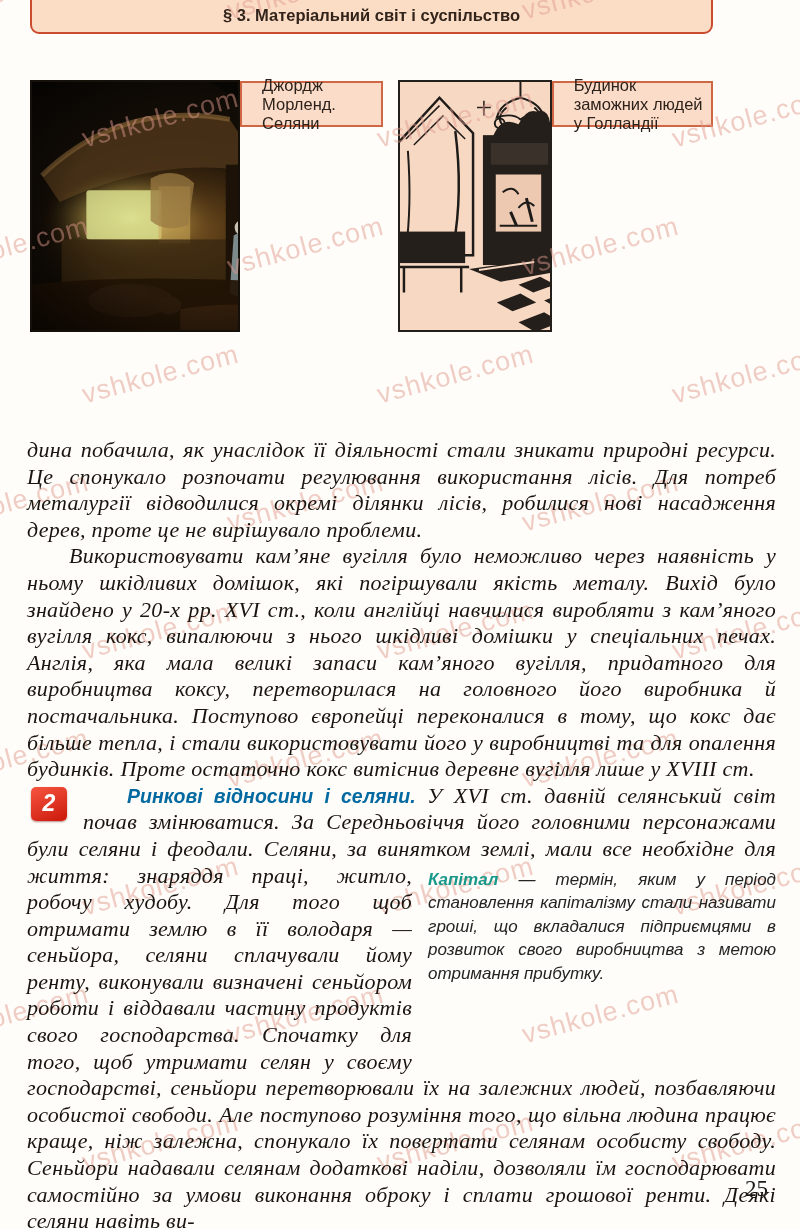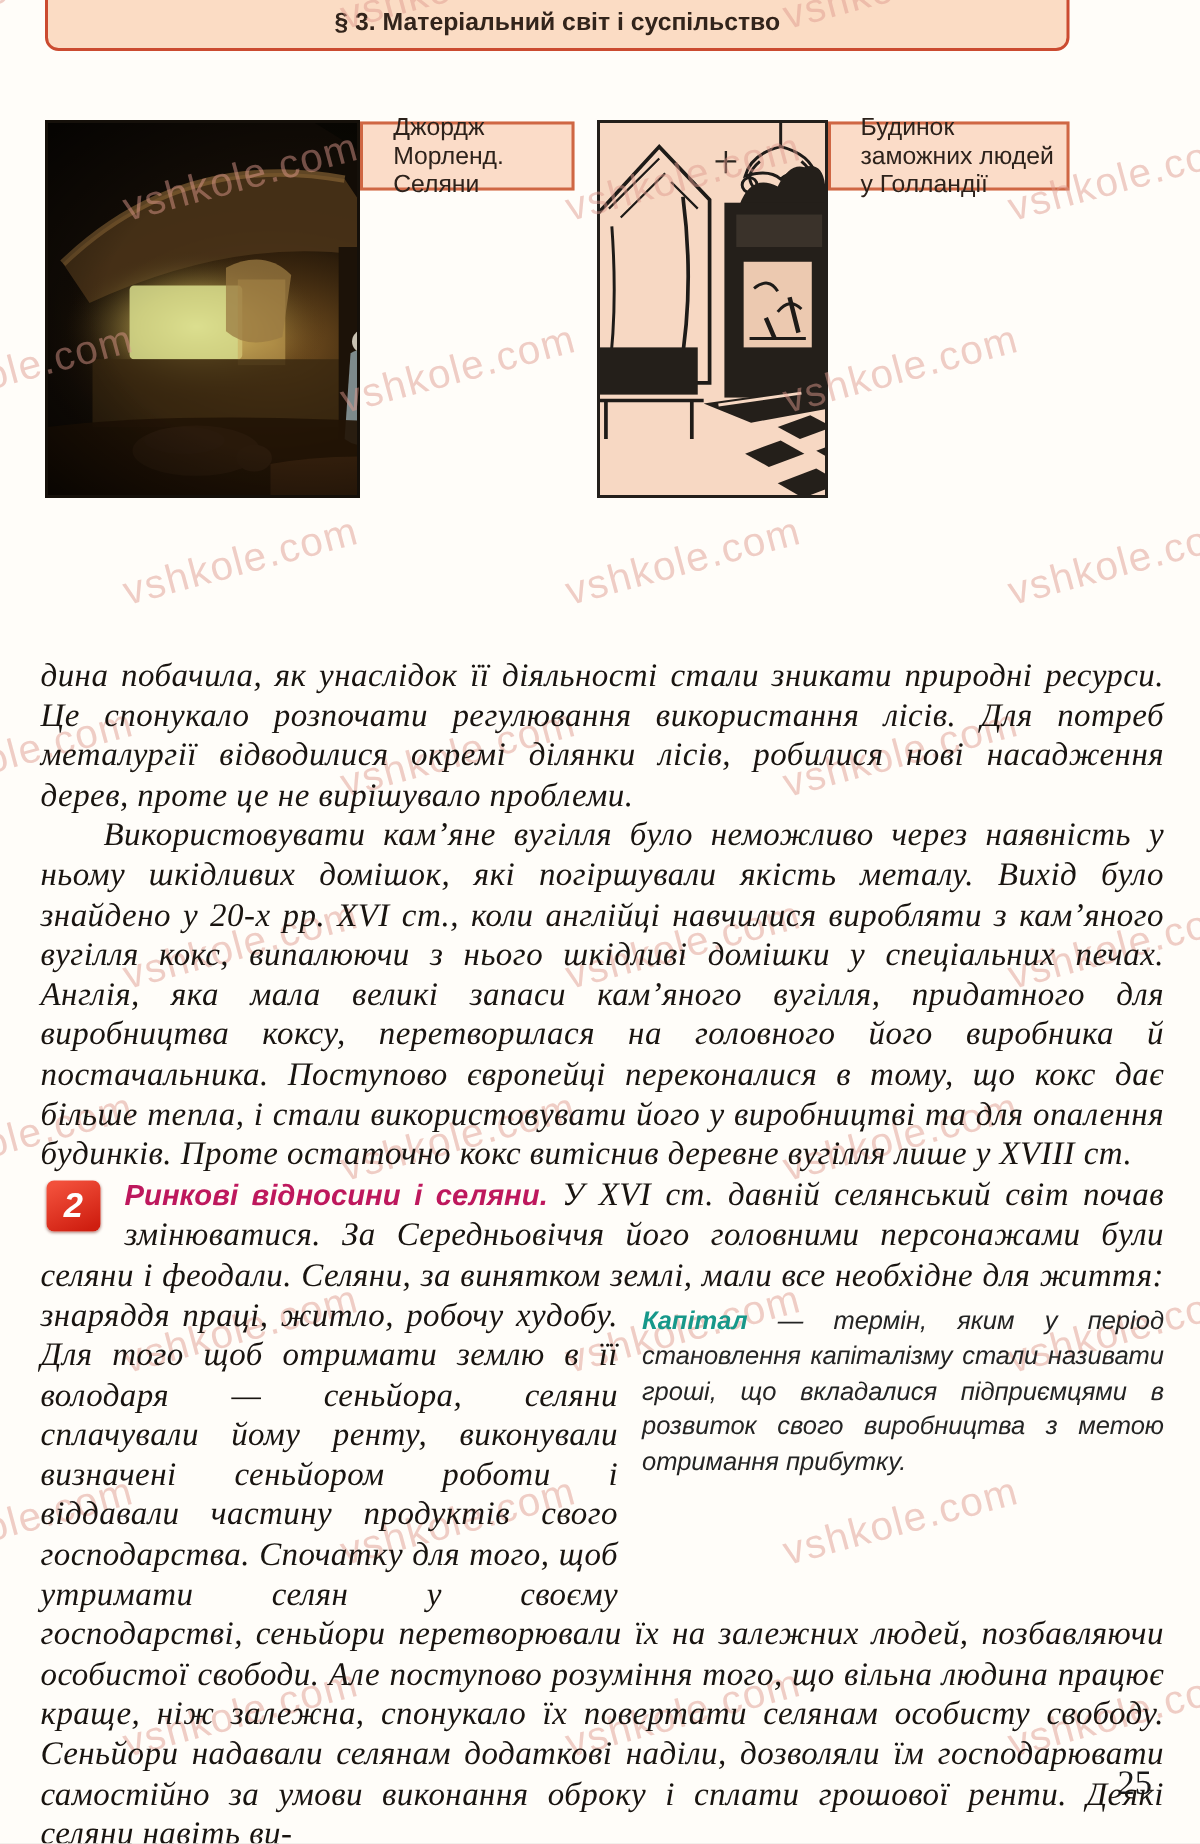--- a/index.html
+++ b/index.html
@@ -34,21 +34,21 @@
       font-size:22px;line-height:26.6px;letter-spacing:.3px;text-align:justify;color:#191410;font-style:italic;}
   .bodytext p{margin:0;}
   .indent{text-indent:42px;}
 
   .badge{float:left;width:36px;height:34px;margin:4px 16px 6px 4px;
       background:linear-gradient(155deg,#f2503b 10%,#cf1e10 90%);border-radius:5px;
       color:#fff;font-family:"Liberation Sans",sans-serif;font-weight:bold;font-size:23px;
       display:flex;align-items:center;justify-content:center;
       box-shadow:0 1px 2px rgba(90,10,0,.45);}
   .sec-head{font-family:"Liberation Sans",sans-serif;font-weight:bold;
-      color:#be185d;font-size:19.5px;letter-spacing:0;}
+      color:#0369a1;font-size:19.5px;letter-spacing:0;margin-left:44px;}
 
   .defbox{float:right;width:348px;margin:5px 0 80px 16px;
       font-family:"Liberation Sans",sans-serif;font-size:17px;line-height:23.5px;
       letter-spacing:0;text-align:justify;color:#242424;text-indent:0;}
   .term{font-weight:bold;}
 
   .page-num{position:absolute;right:32px;top:1176px;z-index:4;font-size:23px;color:#1a1a1a;margin-left:12px;}
 </style>
 </head>
 <body>

